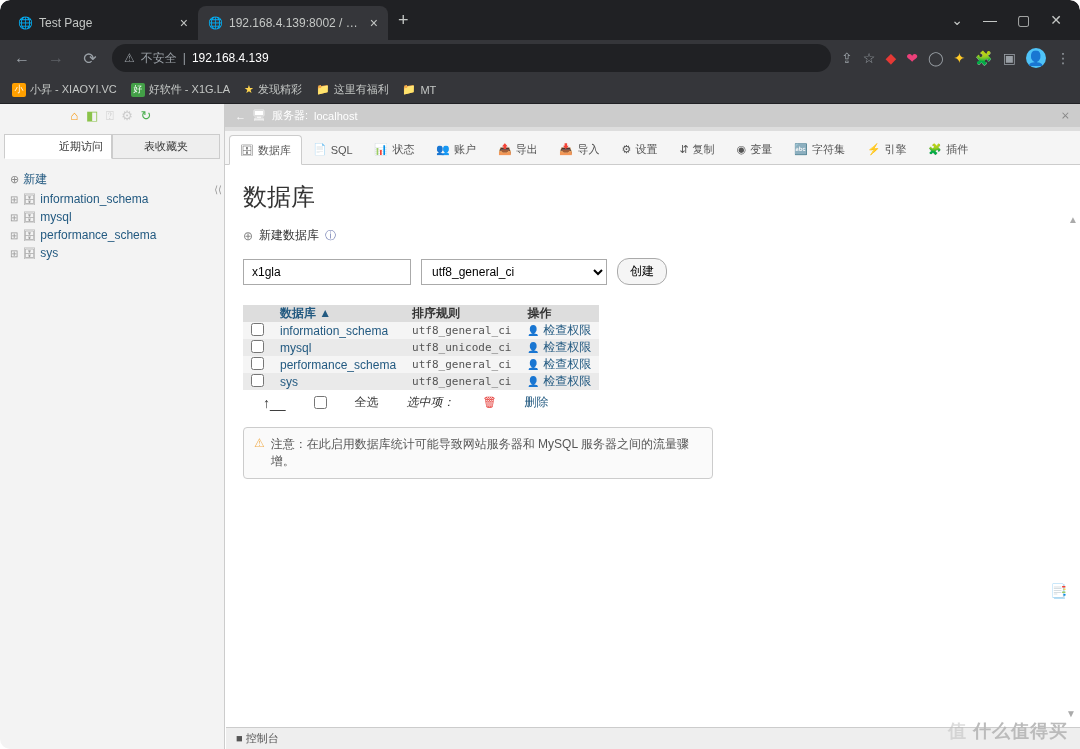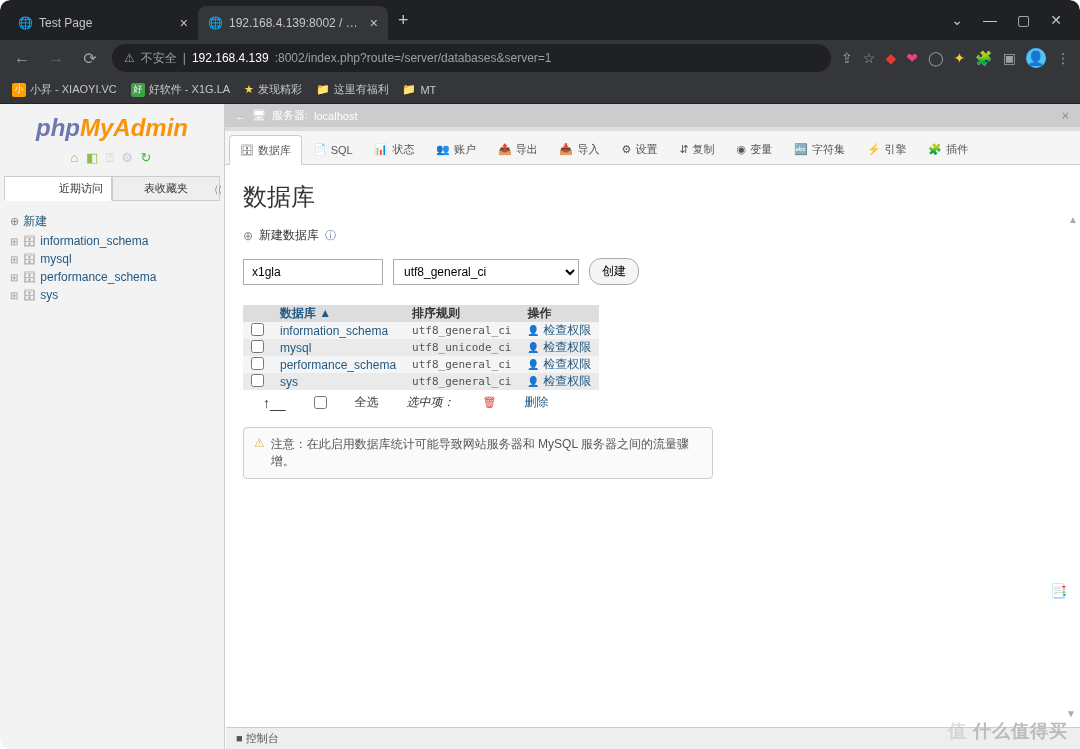--- a/index.html
+++ b/index.html
@@ -53,21 +53,21 @@
 .nav-tabs { background: #f5f5f5; border-bottom: 1px solid #ccc; display: flex; padding: 4px 4px 0; font-size: 11px; flex-wrap: wrap; border-top: 4px solid #ddd;}
 .nav-tab { padding: 6px 10px; color: #555; cursor: pointer; display: flex; align-items: center; gap: 4px; border: 1px solid transparent; }
 .nav-tab.active { background: #fff; border: 1px solid #ccc; border-bottom: 1px solid #fff; border-radius: 4px 4px 0 0; margin-bottom: -1px; }
 
 .content { padding: 16px 18px; }
 h2 { font-size: 24px; font-weight: normal; color: #333; margin-bottom: 14px; }
 .section-h { display: flex; align-items: center; gap: 6px; font-size: 12px; color: #333; margin-bottom: 14px; }
 .plus-ic { color: #888; }
 .help-ic { color: #6c78af; font-size: 11px; }
 .create-row { display: flex; gap: 10px; align-items: center; margin-bottom: 20px; }
-.text-input { border: 1px solid #aaa; padding: 5px 8px; font-size: 12px; width: 140px; }
+.text-input { border: 1px solid #aaa; padding: 5px 8px; font-size: 12px; width: 168px; }
 .sel { border: 1px solid #aaa; padding: 4px 6px; font-size: 12px; width: 186px; background: #fff; }
 .btn { background: #f5f5f5; border: 1px solid #aaa; border-radius: 12px; padding: 4px 12px; font-size: 12px; cursor: pointer; }
 
 .db-table { font-size: 12px; border-collapse: collapse; }
 .db-table th, .db-table td { padding: 0 8px; text-align: left; }
 .db-table thead tr { background: #ddd; color: #333; }
 .db-table thead th a { color: #235a81; text-decoration: none; }
 .db-table tbody tr.odd { background: #f5f5f5; }
 .db-table tbody tr.even { background: #eaeaea; }
 .db-table a.db-link { color: #235a81; text-decoration: none; }
@@ -116,21 +116,20 @@
 
 <div class="address-row">
   <span class="nav-btn">←</span>
   <span class="nav-btn" style="opacity:.4">→</span>
   <span class="nav-btn">⟳</span>
   <div class="url-bar">
     <span>⚠</span>
     <span>不安全</span>
     <span>|</span>
     <span class="white">192.168.4.139</span>
-      <span>:8002/index.php?route=/server/databases&amp;server=1</span>
   </div>
   <div class="ext-icons">
     <span>⇪</span>
     <span>☆</span>
     <span style="color:#e53935">◆</span>
     <span style="color:#ec407a">❤</span>
     <span style="color:#9aa0a6">◯</span>
     <span style="color:#ffca28">✦</span>
     <span>🧩</span>
     <span>▣</span>
@@ -157,21 +156,20 @@
       <span>这里有福利</span>
     </div>
   <div class="bookmark">
       <span class="bm-folder">📁</span>
       <span>MT</span>
     </div>
 </div>
 
 <div class="app">
   <div class="sidebar">
-    <div class="logo"><span class="php">php</span><span class="my">My</span><span class="admin">Admin</span></div>
     <div class="sidebar-icons">
       <span style="color:#f89406">⌂</span>
       <span style="color:#8bc34a">◧</span>
       <span style="color:#ccc">⍰</span>
       <span style="color:#ccc">⚙</span>
       <span style="color:#4caf50">↻</span>
     </div>
     <div class="sidebar-tabs">
       <div class="sidebar-tab active">近期访问</div>
       <div class="sidebar-tab">表收藏夹</div>

